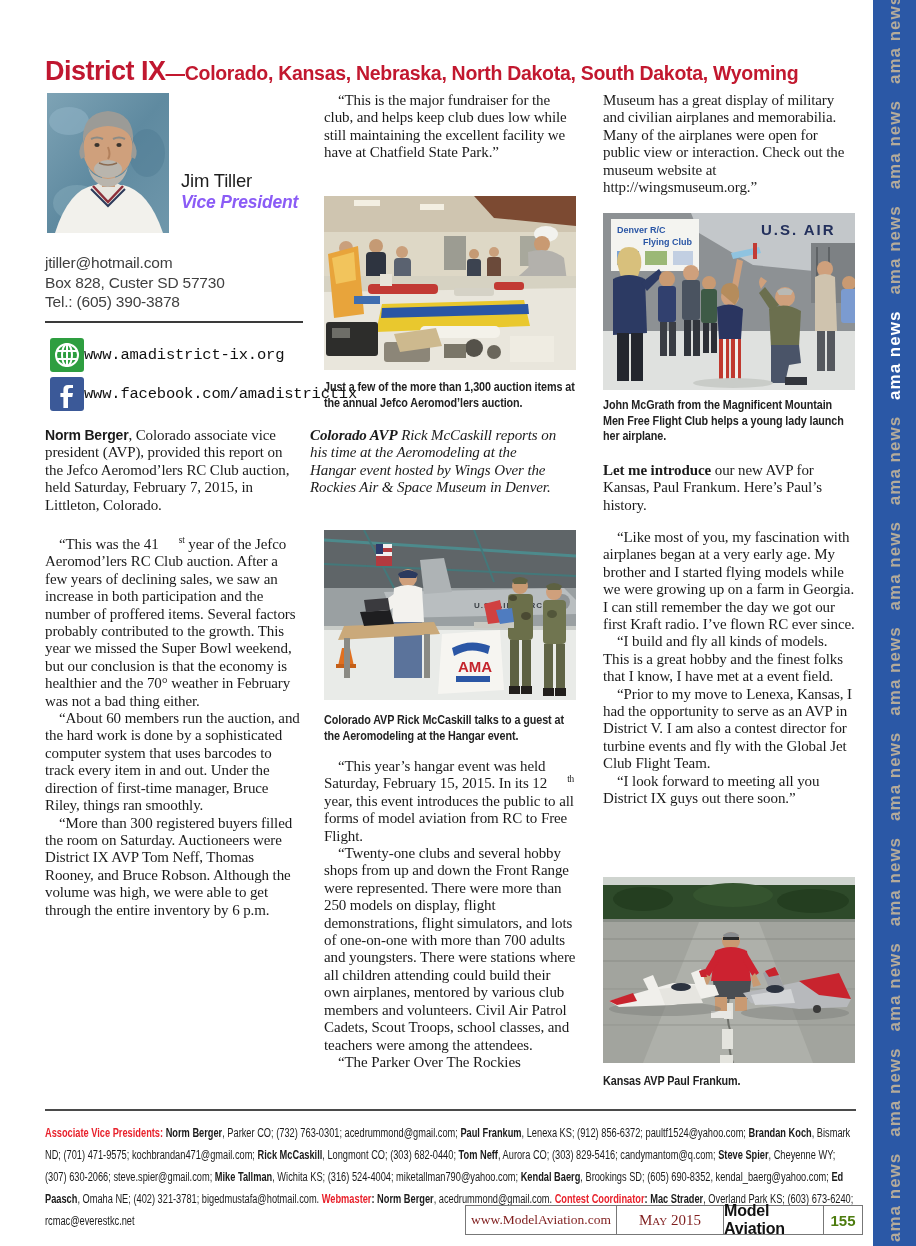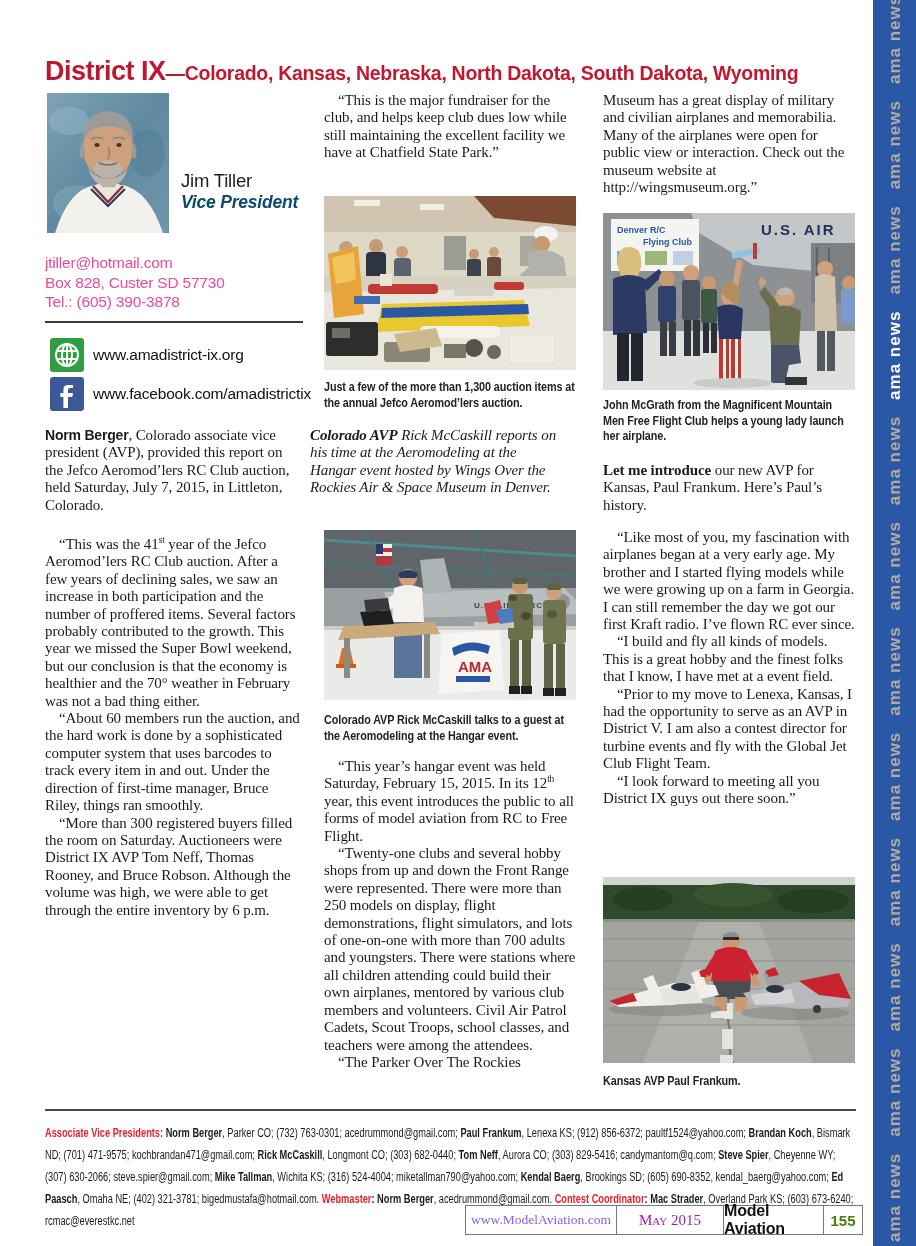--- a/index.html
+++ b/index.html
@@ -15,53 +15,53 @@
   
   .strip{left:873px;top:0;width:43px;height:1246px;background:#2b58a6;overflow:hidden;}
   .strip-run{position:absolute;left:0;top:1246px;transform-origin:0 0;transform:rotate(-90deg);
              width:1300px;height:43px;line-height:43px;white-space:nowrap;
              font-weight:bold;font-size:17px;letter-spacing:1px;color:#b4ab9b;padding-left:4px;}
   .strip-word{margin-right:16px;}
   .strip-word.hl{color:#ffffff;}
 
   
   .officer-name{left:181px;top:170px;font-size:18.5px;color:#1e1e1e;letter-spacing:-0.2px;}
-  .officer-title{font-style:italic;font-weight:bold;font-size:17.5px;color:#0c4a6e;}
-  .contact{left:45px;top:253px;font-size:15.5px;line-height:19.5px;color:#ec4899;letter-spacing:-0.2px;}
+  .officer-title{font-style:italic;font-weight:bold;font-size:17.5px;color:#8b5cf6;}
+  .contact{left:45px;top:253px;font-size:15.5px;line-height:19.5px;color:#404040;letter-spacing:-0.2px;}
   .rule1{left:45px;top:321px;width:258px;height:2px;background:#3a3a3a;}
-  .linkrow{display:flex;align-items:center;gap:9px;}
+  .linkrow{display:flex;align-items:center;gap:0;font-family:Liberation Mono, monospace;}
   .linkrow .url{font-size:15.5px;color:#111;letter-spacing:-0.2px;}
 
   
   .serif{font-family:"Liberation Serif",serif;font-size:15px;line-height:17.4px;color:#1b1b1b;letter-spacing:-0.1px;}
   .serif p{margin:0;}
   .serif p.ind{text-indent:14px;}
   .lead-sans{font-family:"Liberation Sans",sans-serif;font-weight:bold;font-size:14px;letter-spacing:-0.2px;}
   .lead-serif{font-weight:bold;}
-  sup{font-size:0.62em;line-height:0;}
+  sup{font-size:0.62em;line-height:0;margin-left:20px;}
 
   
   .caption{font-weight:bold;font-size:13px;line-height:15.5px;color:#222;width:304px;
            transform:scaleX(0.83);transform-origin:0 0;letter-spacing:-0.1px;}
 
   .photo{display:block;}
 
   
   .rule2{left:45px;top:1109px;width:811px;height:2px;background:#4a4a4a;}
   .avp-footer{left:45px;top:1122px;width:1097px;transform:scaleX(0.74);transform-origin:0 0;
               font-size:12.5px;line-height:22px;color:#1a1a1a;letter-spacing:0;}
   .avp-footer .red{color:#e8222c;font-weight:bold;}
   .avp-footer .b{font-weight:bold;}
 
   
   .bottom-bar{left:465px;top:1205px;height:28px;display:flex;border:1px solid #777;background:#fff;}
   .bottom-bar .cell{border-left:1px solid #777;display:flex;align-items:center;justify-content:center;}
   .bottom-bar .cell:first-child{border-left:none;}
-  .bb-site{width:150px;font-family:"Liberation Serif",serif;font-size:13.5px;color:#8b5cf6;}
-  .bb-issue{width:106px;font-family:"Liberation Serif",serif;font-variant:small-caps;font-size:15px;color:#a21caf;}
+  .bb-site{width:150px;font-family:"Liberation Serif",serif;font-size:13.5px;color:#7f1d1d;}
+  .bb-issue{width:106px;font-family:"Liberation Serif",serif;font-variant:small-caps;font-size:15px;color:#7f1d1d;}
   .bb-mag{width:99px;font-weight:bold;font-size:16px;color:#111;letter-spacing:-0.2px;}
   .bb-page{width:38px;font-weight:bold;font-size:15px;color:#4d7c0f;}
 </style>
 </head>
 <body>
 
 <div class="page">
 
   <div class="abs strip">
     <div class="strip-run"><span class="strip-word">ama news</span><span class="strip-word">ama news</span><span class="strip-word">ama news</span><span class="strip-word">ama news</span><span class="strip-word">ama news</span><span class="strip-word">ama news</span><span class="strip-word">ama news</span><span class="strip-word">ama news</span><span class="strip-word hl">ama news</span><span class="strip-word">ama news</span><span class="strip-word">ama news</span><span class="strip-word">ama news</span></div>
@@ -129,21 +129,21 @@
 
   <div class="abs linkrow" style="left:50px;top:377px;">
     <svg width="34" height="34" viewBox="0 0 34 34">
       <rect width="34" height="34" rx="3" fill="#3b5998"></rect>
       <path d="M23 11 h-3 q-2 0 -2 2 v3 h5 l-0.7 4 H18 v11 h-4.6 V20 h-3 v-4 h3 v-3.4 Q13.4 8 18 8 h5 Z" fill="#fff"></path>
     </svg>
     <span class="url">www.facebook.com/amadistrictix</span>
   </div>
 
   <div class="abs serif" style="left:45px;top:427px;width:255px;">
-    <p><b class="lead-sans">Norm Berger</b><span>, Colorado associate vice president (AVP), provided this report on the Jefco Aeromod’lers RC Club auction, held Saturday, July 7, 2015, in Littleton, Colorado.</span></p>
+    <p><b class="lead-sans">Norm Berger</b><span>, Colorado associate vice president (AVP), provided this report on the Jefco Aeromod’lers RC Club auction, held Saturday, February 7, 2015, in Littleton, Colorado.</span></p>
   </div>
   <div class="abs serif" style="left:45px;top:536px;width:255px;">
     <p class="ind"><span>“This was the 41</span><sup>st</sup><span> year of the Jefco Aeromod’lers RC Club auction. After a few years of declining sales, we saw an increase in both participation and the number of proffered items. Several factors probably contributed to the growth. This year we missed the Super Bowl weekend, but our conclusion is that the economy is healthier and the 70° weather in February was not a bad thing either.</span></p>
     <p class="ind">“About 60 members run the auction, and the hard work is done by a sophisticated computer system that uses barcodes to track every item in and out. Under the direction of first-time manager, Bruce Riley, things ran smoothly.</p>
     <p class="ind">“More than 300 registered buyers filled the room on Saturday. Auctioneers were District IX AVP Tom Neff, Thomas Rooney, and Bruce Robson. Although the volume was high, we were able to get through the entire inventory by 6 p.m.</p>
   </div>
 
   <div class="abs serif" style="left:324px;top:92px;width:254px;">
     <p class="ind">“This is the major fundraiser for the club, and helps keep club dues low while still maintaining the excellent facility we have at Chatfield State Park.”</p>
   </div>

